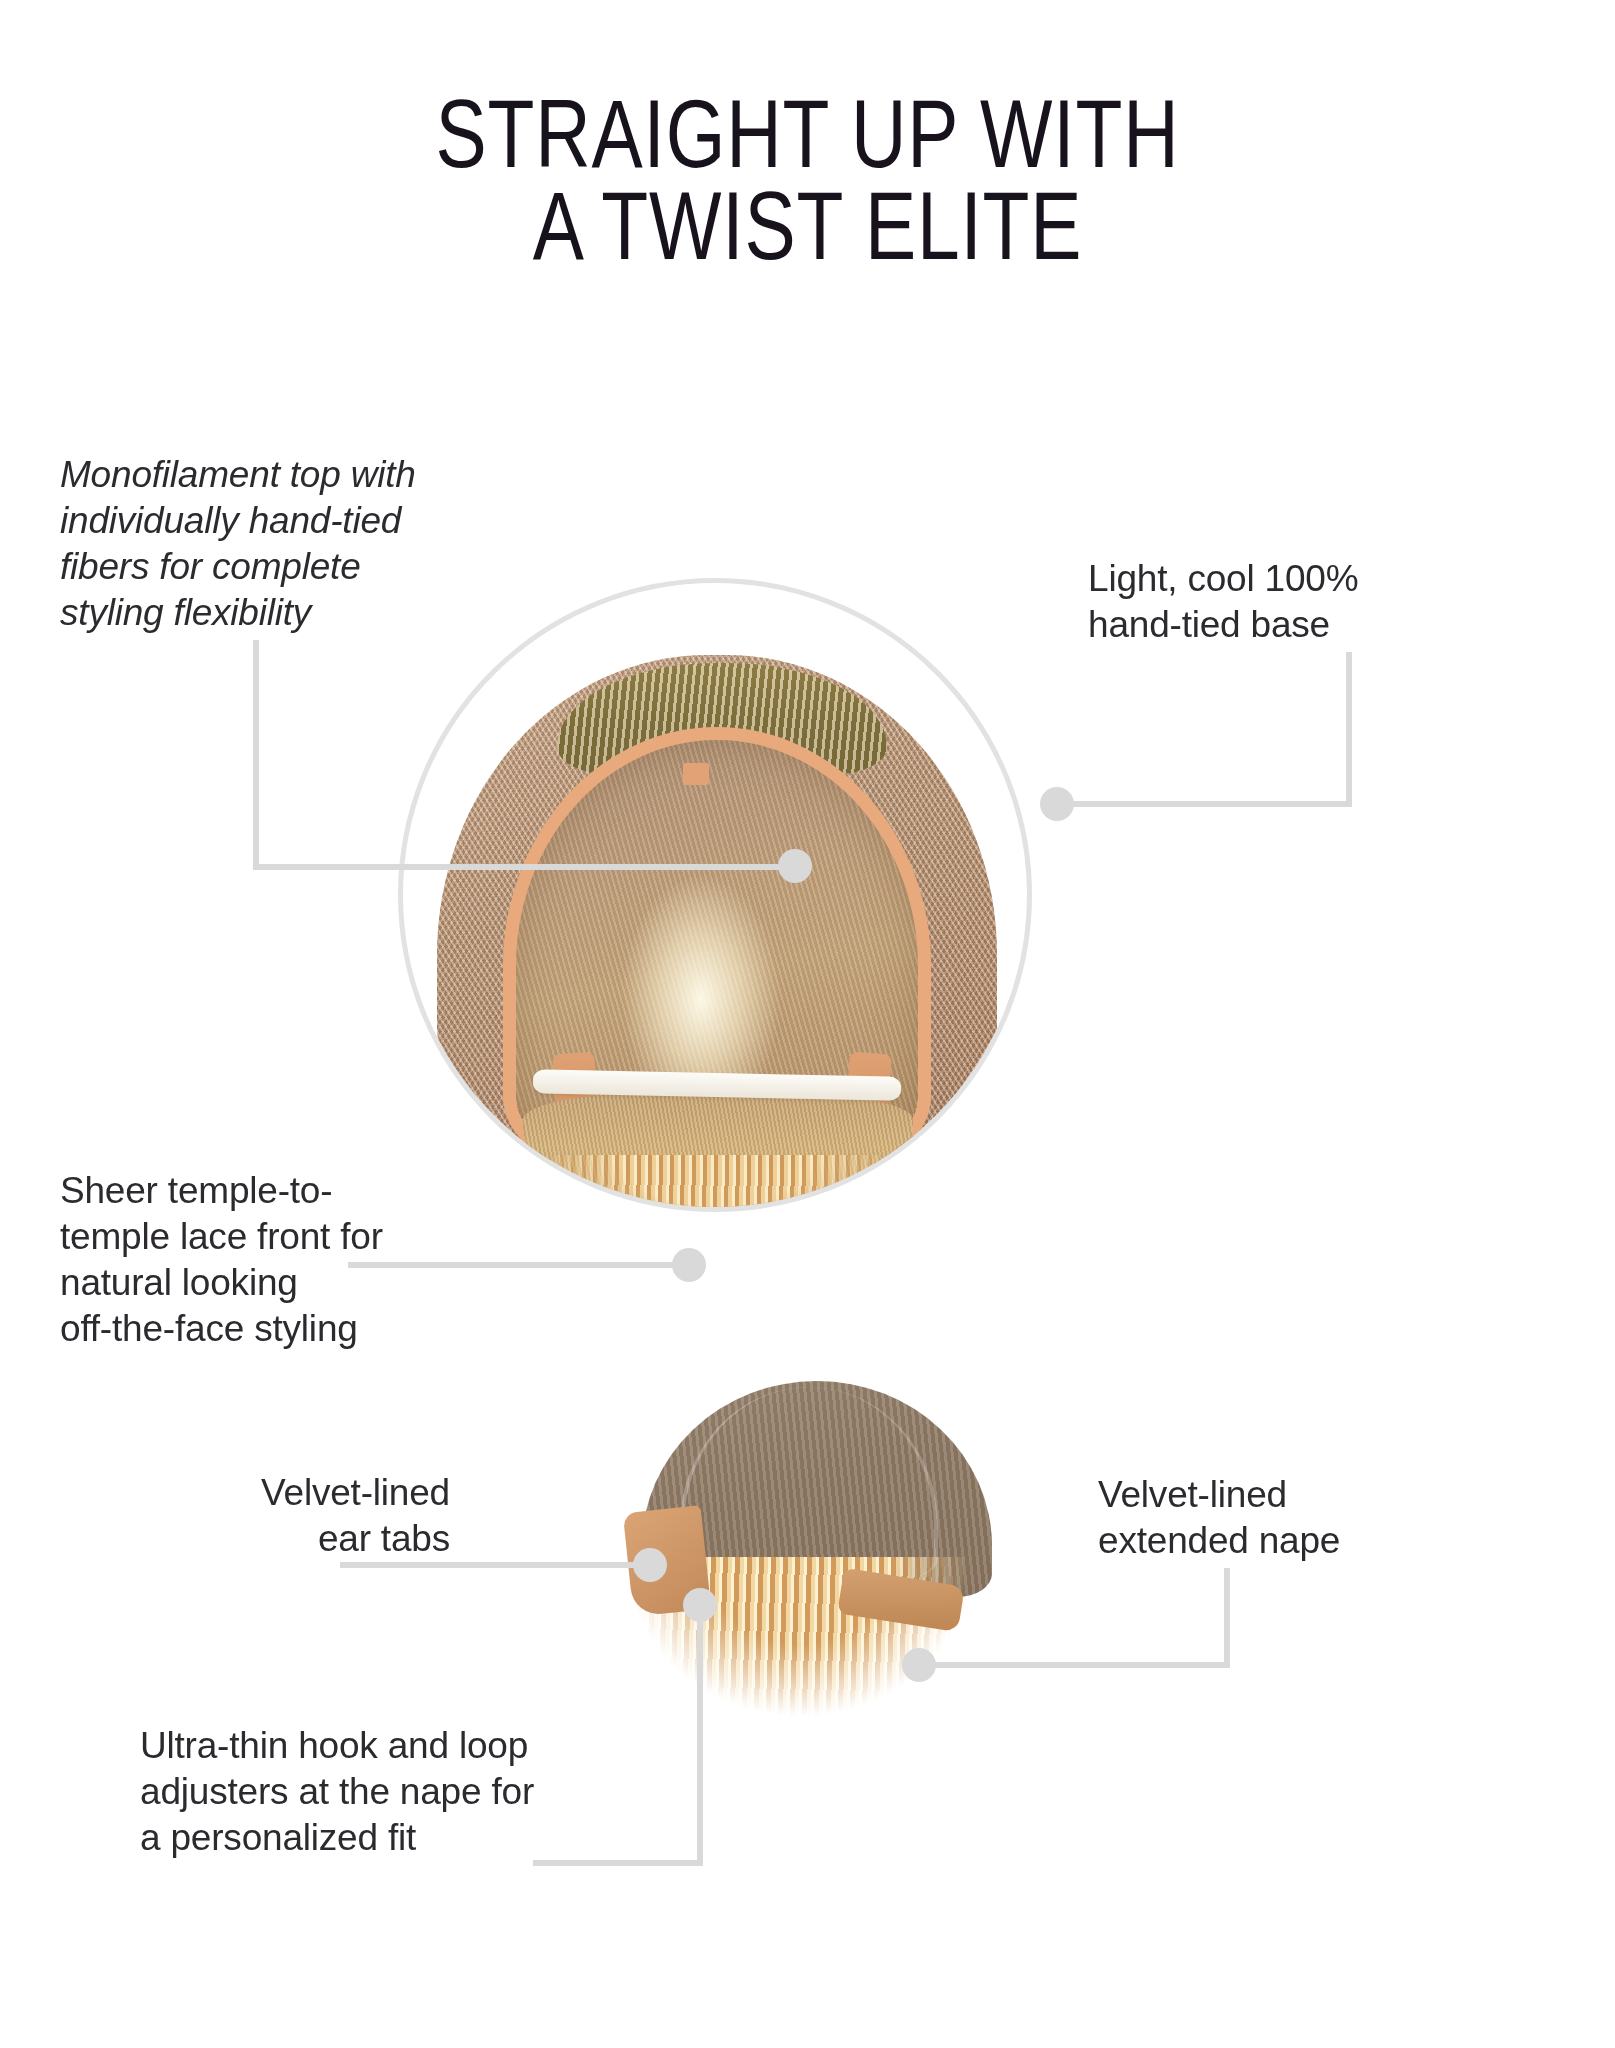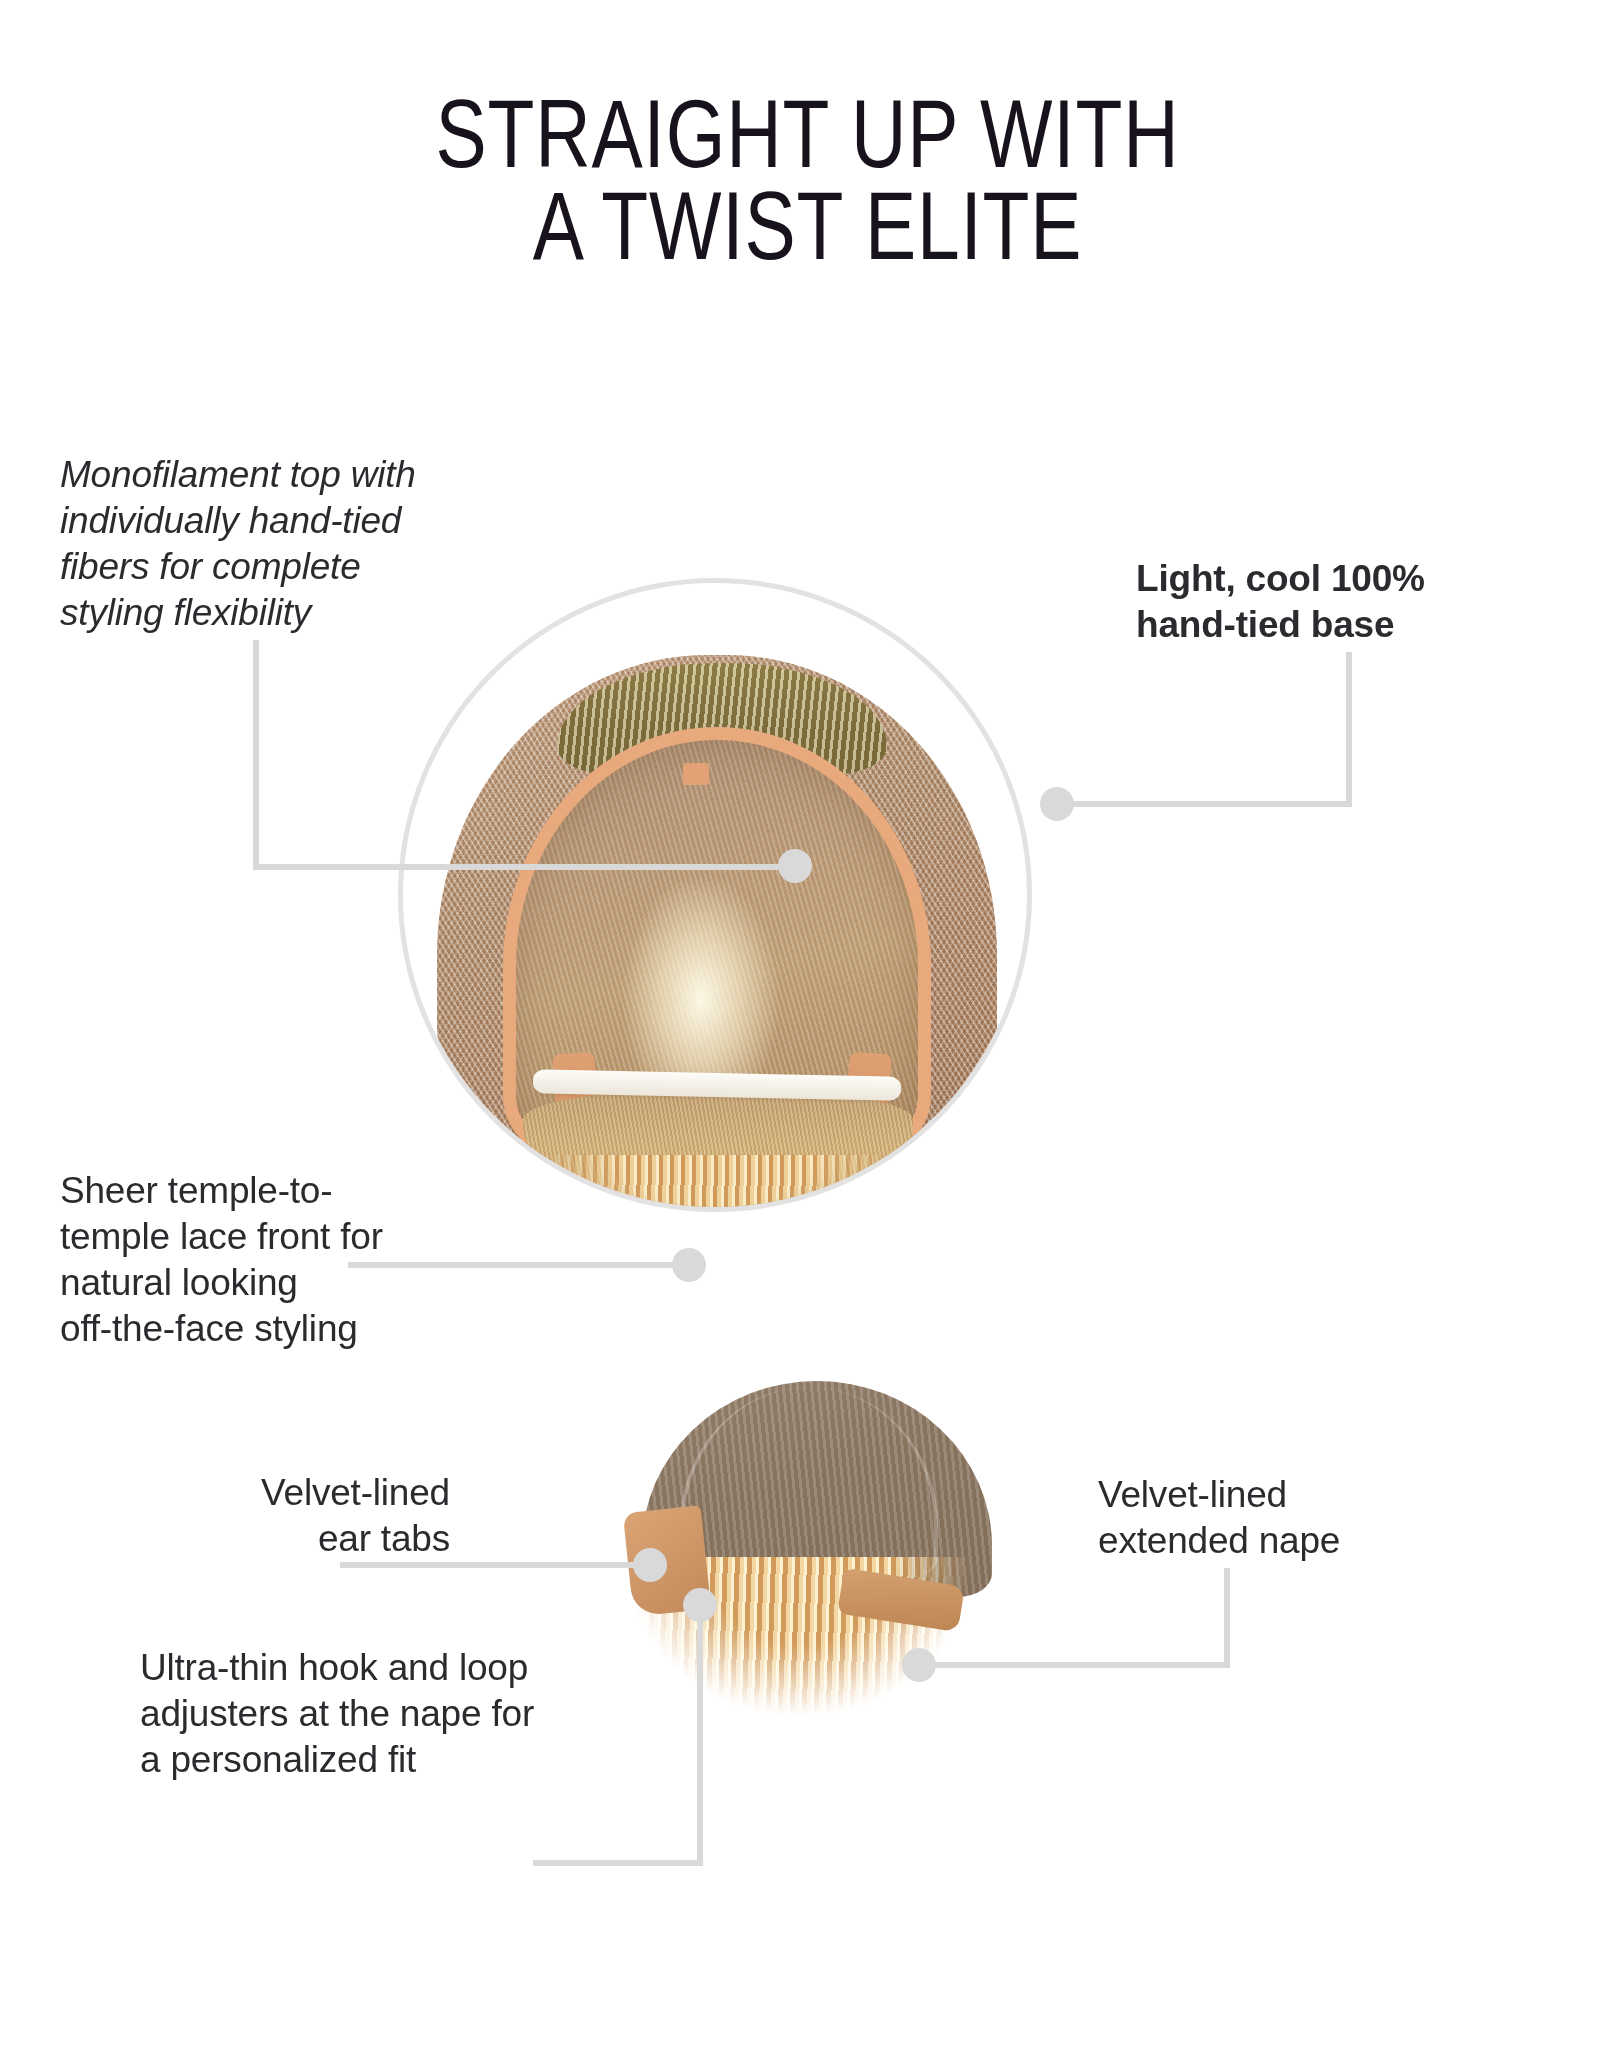--- a/index.html
+++ b/index.html
@@ -251,21 +251,21 @@
 
   <div class="callout left-al" style="left:60px; top:452px; width:400px;font-style:italic;">Monofilament top with
 individually hand-tied
 fibers for complete
 styling flexibility</div>
 
   <div class="lead v" style="left:253px; top:640px; height:230px;"></div>
   <div class="lead h" style="left:253px; top:864px; width:542px;"></div>
   <div class="dot" style="left:778px; top:849px;"></div>
 
-  <div class="callout left-al" style="left:1136px; top:556px; width:360px;font-weight:bold;">Light, cool 100%
+  <div class="callout left-al" style="left:1088px; top:556px; width:360px;">Light, cool 100%
 hand-tied base</div>
 
   <div class="lead v" style="left:1346px; top:652px; height:155px;"></div>
   <div class="lead h" style="left:1070px; top:801px; width:282px;"></div>
   <div class="dot" style="left:1040px; top:787px;"></div>
 
   <div class="callout left-al" style="left:60px; top:1168px; width:420px;">Sheer temple-to-
 temple lace front for
 natural looking
 off-the-face styling</div>
@@ -276,20 +276,20 @@
 ear tabs</div>
   <div class="lead h" style="left:340px; top:1562px; width:310px;"></div>
   <div class="dot" style="left:633px; top:1548px;"></div>
 
   <div class="callout left-al" style="left:1098px; top:1472px; width:380px;">Velvet-lined
 extended nape</div>
   <div class="lead v" style="left:1224px; top:1568px; height:100px;"></div>
   <div class="lead h" style="left:926px; top:1662px; width:304px;"></div>
   <div class="dot" style="left:902px; top:1648px;"></div>
 
-  <div class="callout left-al" style="left:140px; top:1645px; width:520px;">Ultra-thin hook and loop
+  <div class="callout left-al" style="left:140px; top:1723px; width:520px;">Ultra-thin hook and loop
 adjusters at the nape for
 a personalized fit</div>
   <div class="lead h" style="left:533px; top:1860px; width:170px;"></div>
   <div class="lead v" style="left:697px; top:1610px; height:256px;"></div>
   <div class="dot" style="left:683px; top:1588px;"></div>
 
 </div>
 
 </body></html>

